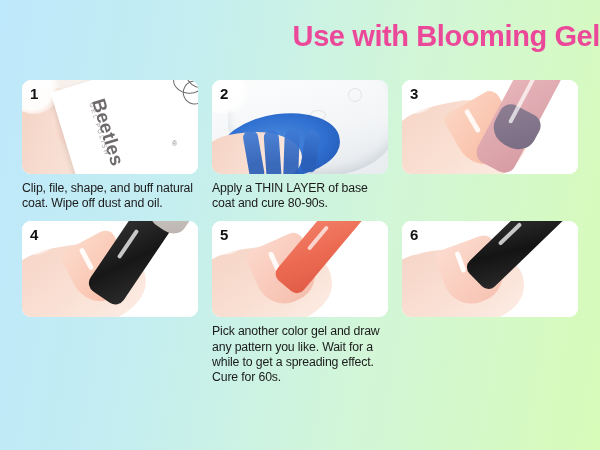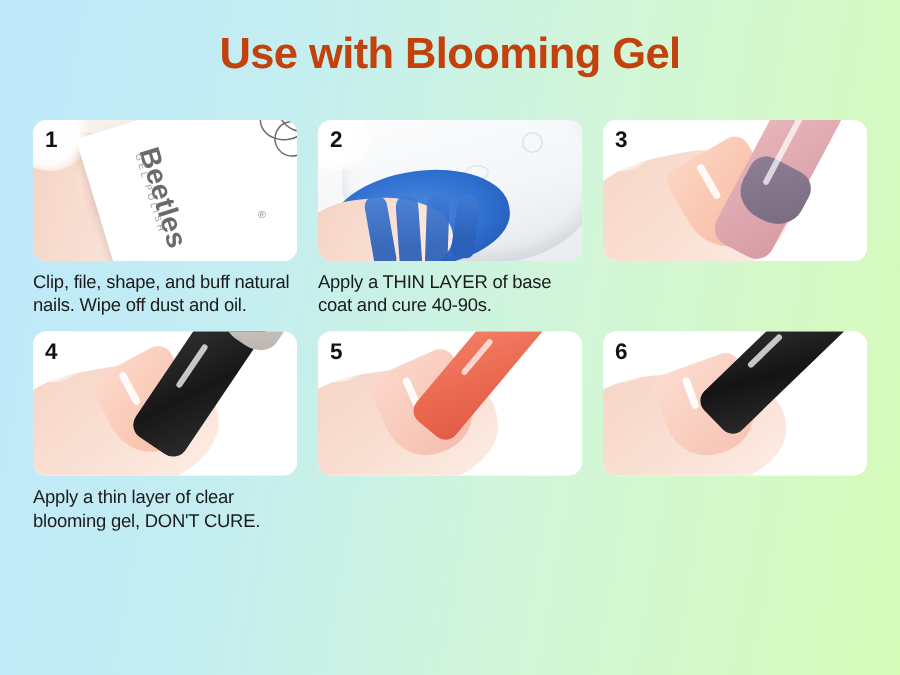--- a/index.html
+++ b/index.html
@@ -17,25 +17,25 @@
     position: relative;
     width: 600px;
     height: 450px;
     box-sizing: border-box;
   }
   .page-title {
     position: absolute;
     top: 20px;
     left: 0;
     width: 600px;
-    text-align: center;
+    text-align: right;
     font-size: 29px;
     font-weight: bold;
     letter-spacing: -0.4px;
-    color: #c2410c;
+    color: #ec4899;
     font-family: "Liberation Sans", sans-serif;
   }
   .grid {
     position: absolute;
     top: 80px;
     left: 22px;
     width: 556px;
     display: grid;
     grid-template-columns: 176px 176px 176px;
     column-gap: 14px;
@@ -293,42 +293,42 @@
           </div>
           <div class="brand">Beetles</div>
           <div class="sub">GEL POLISH</div>
           <div class="reg">®</div>
         </div>
         <div class="badge">
           <div class="blob"></div>
           <div class="num">1</div>
         </div>
       </div>
-      <div class="caption">Clip, file, shape, and buff natural nails. Wipe off dust and oil.</div>
+      <div class="caption">Clip, file, shape, and buff natural coat. Wipe off dust and oil.</div>
     </div>
 
     <div class="card">
       <div class="thumb">
         <div class="scene s2">
           <div class="lamp"></div>
           <div class="mark"></div>
           <div class="mark2"></div>
           <div class="slot"></div>
           <div class="hand"></div>
           <div class="fgr f1"></div>
           <div class="fgr f2"></div>
           <div class="fgr f3"></div>
           <div class="fgr f4"></div>
         </div>
         <div class="badge">
           <div class="blob"></div>
           <div class="num">2</div>
         </div>
       </div>
-      <div class="caption">Apply a THIN LAYER of base coat and cure 40-90s.</div>
+      <div class="caption">Apply a THIN LAYER of base coat and cure 80-90s.</div>
     </div>
 
     <div class="card">
       <div class="thumb">
         <div class="scene s3">
           <div class="fingerbody"></div>
           <div class="nailplate"></div>
           <div class="shine"></div>
           <div class="brush"></div>
           <div class="tip"></div>
@@ -349,38 +349,38 @@
           <div class="shine"></div>
           <div class="handle"></div>
           <div class="bristle"></div>
           <div class="hshine"></div>
         </div>
         <div class="badge">
           <div class="blob"></div>
           <div class="num">4</div>
         </div>
       </div>
-      <div class="caption">Apply a thin layer of clear blooming gel, DON'T CURE.</div>
     </div>
 
     <div class="card">
       <div class="thumb tall">
         <div class="scene s5">
           <div class="fingerbody"></div>
           <div class="nailplate"></div>
           <div class="shine"></div>
           <div class="handle"></div>
           <div class="cap"></div>
           <div class="hshine"></div>
         </div>
         <div class="badge">
           <div class="blob"></div>
           <div class="num">5</div>
         </div>
       </div>
+      <div class="caption">Pick another color gel and draw any pattern you like. Wait for a while to get a spreading effect. Cure for 60s.</div>
     </div>
 
     <div class="card">
       <div class="thumb tall">
         <div class="scene s6">
           <div class="fingerbody"></div>
           <div class="nailplate"></div>
           <div class="shine"></div>
           <div class="handle"></div>
           <div class="bristle"></div>

